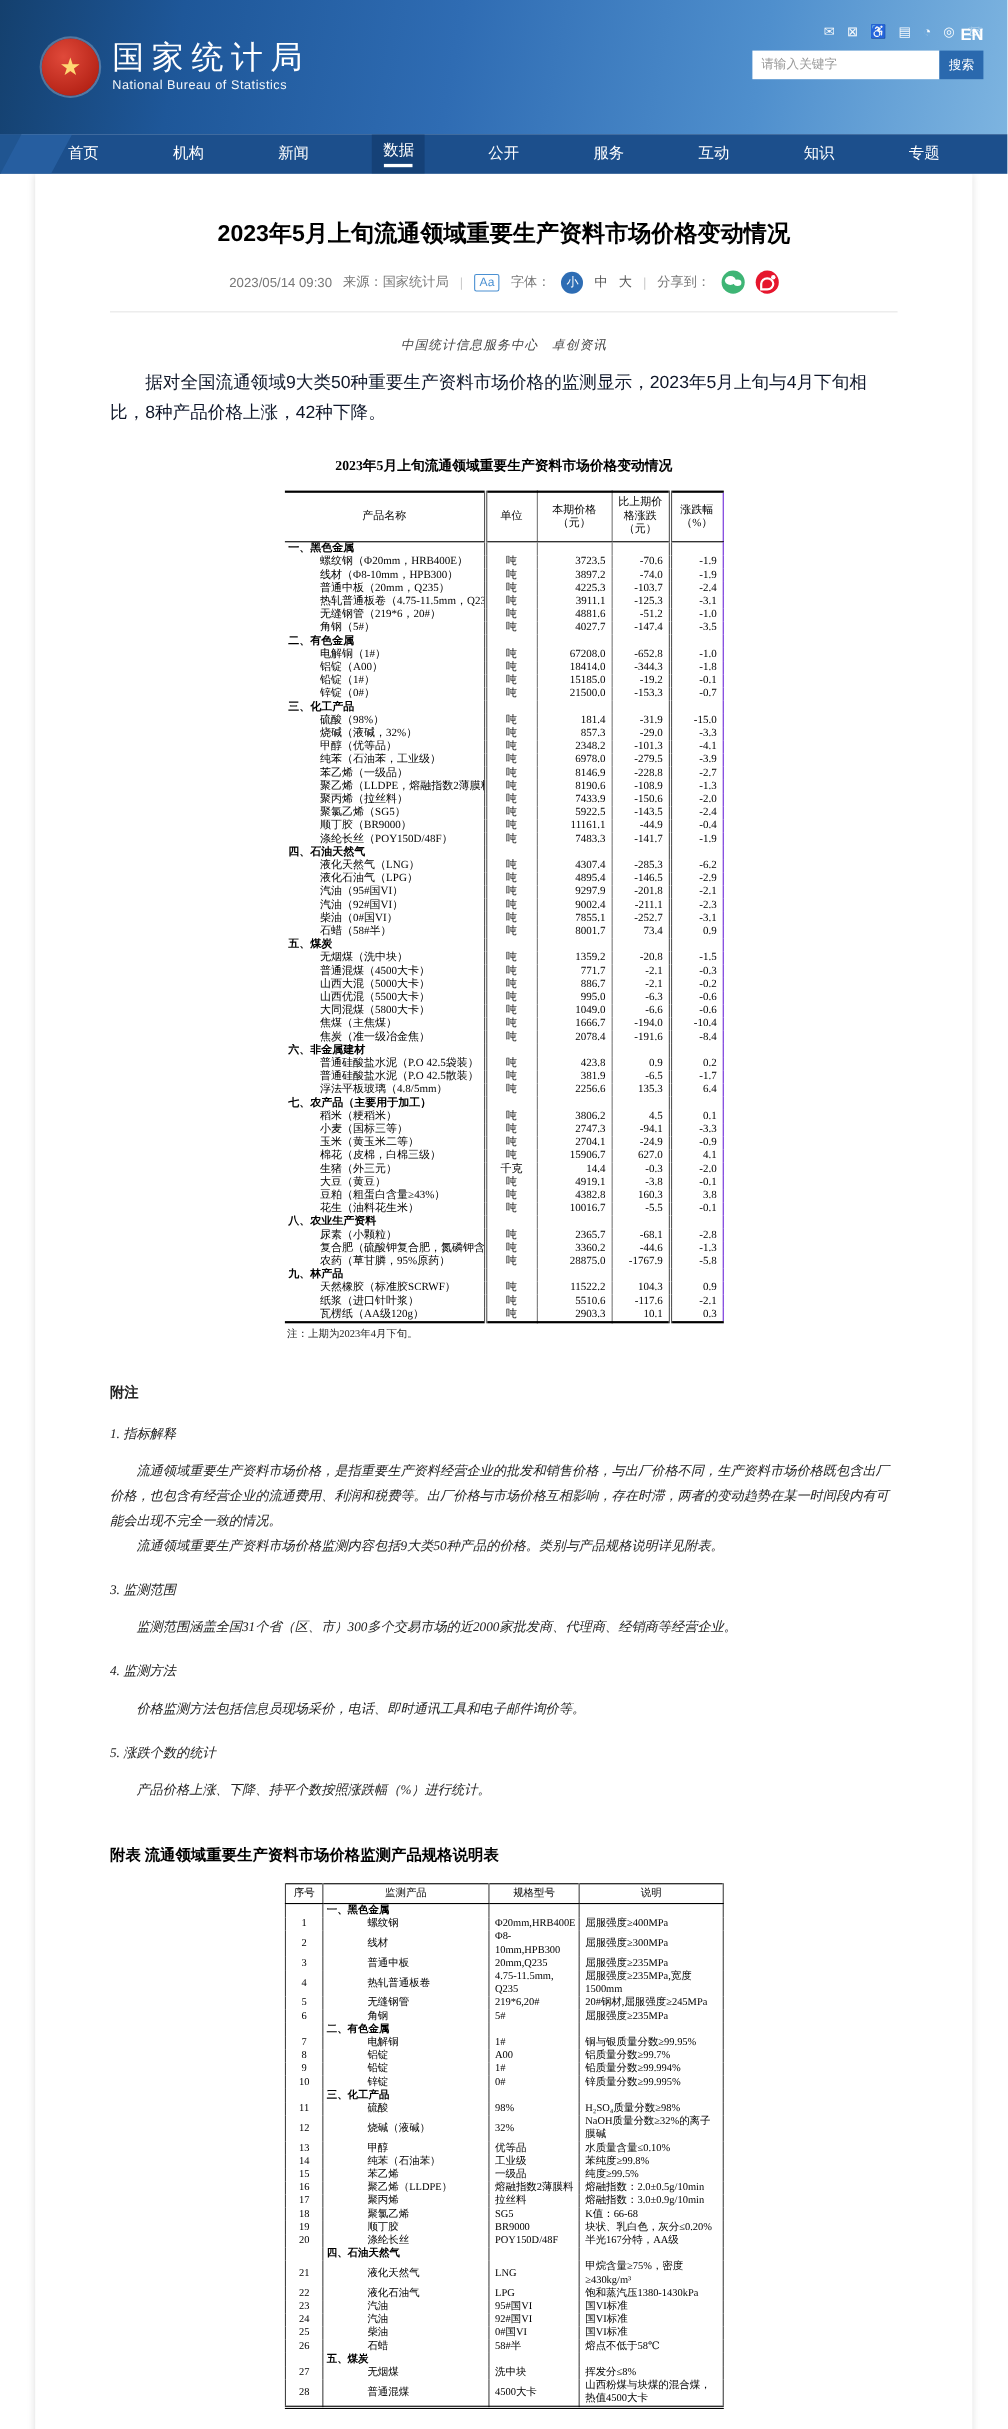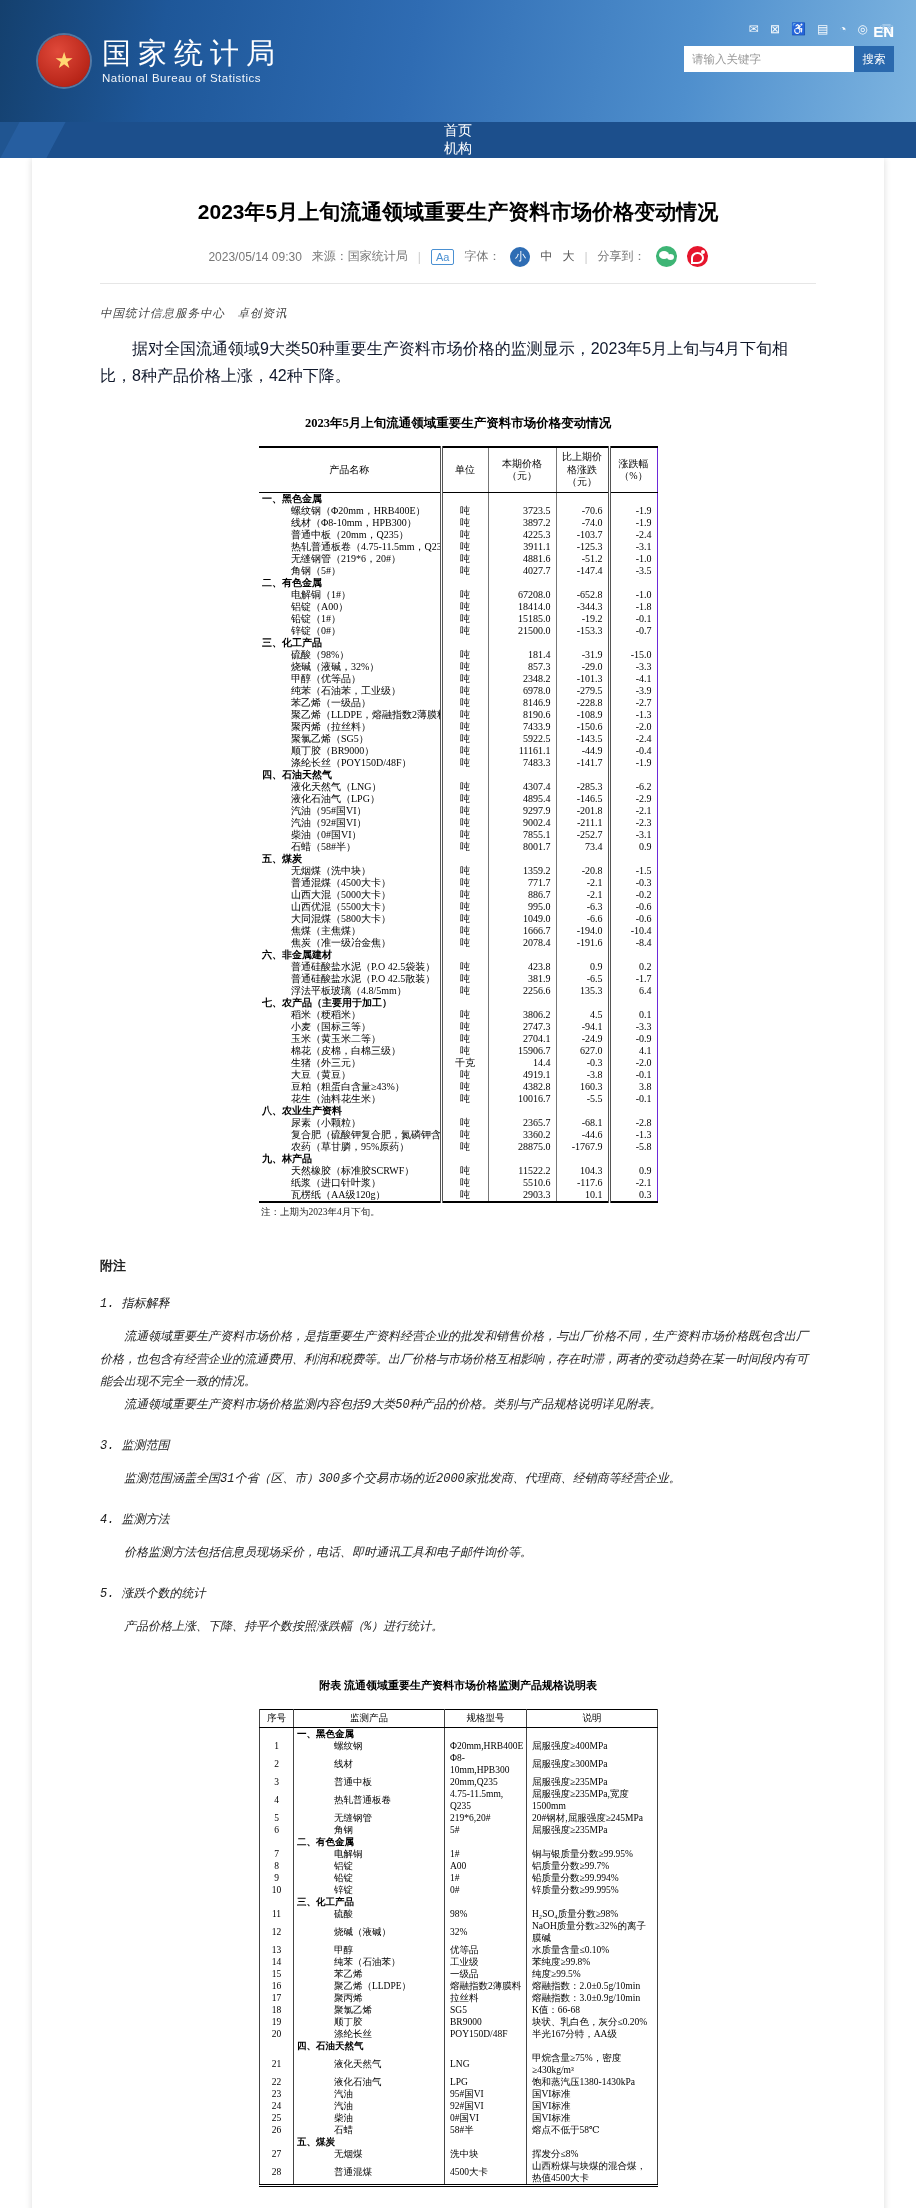--- a/index.html
+++ b/index.html
@@ -16,66 +16,66 @@
   .util-icon{font-size:12px;line-height:14px;cursor:pointer;opacity:.95;}
   .lang{color:#fff;font-size:15px;font-weight:bold;margin-left:3px;cursor:pointer;}
   .search{margin-top:10px;display:flex;}
   .search input{flex:1;height:26px;border:none;outline:none;padding:0 8px;font-size:11.5px;color:#333;background:#fff;}
   .search input::placeholder{color:#999;}
   .search button{width:42px;height:26px;border:none;background:#2a69ae;color:#fff;font-size:11.5px;cursor:pointer;}
   
   .nav{height:36px;background:#1c4f8c;display:flex;align-items:stretch;position:relative;overflow:hidden;}
   .nav-deco{position:absolute;left:-14px;top:0;width:70px;height:36px;background:#2f6cb0;transform:skewX(-28deg);opacity:.55;}
   .nav-deco2{position:absolute;left:-30px;top:0;width:40px;height:36px;background:#0f3a6b;transform:skewX(-28deg);}
-  .nav-items{display:flex;width:100%;justify-content:space-around;padding:0 28px;z-index:1;flex-direction:column;}
+  .nav-items{display:flex;width:100%;justify-content:space-around;padding:0 28px;z-index:1;}
   .nav-item{color:#fff;font-size:14px;display:flex;flex-direction:column;align-items:center;justify-content:center;padding:0 10px;cursor:pointer;text-decoration:none;}
   .nav-item.active{background:rgba(10,40,80,.35);}
   .nav-item .bar{display:none;width:26px;height:3px;background:#fff;margin-top:3px;}
   .nav-item.active .bar{display:block;}
   
   .card{margin:0 32px;background:#fff;box-shadow:0 0 7px rgba(0,0,0,.14);padding:34px 68px 30px 68px;}
   h1.title{font-size:21px;text-align:center;margin:6px 0 20px 0;color:#000;font-family:"Liberation Sans",sans-serif;}
   .meta{display:flex;align-items:center;justify-content:center;gap:10px;font-size:12px;color:#777;padding-bottom:16px;border-bottom:1px solid #e6e6e6;}
   .meta .sep{color:#ccc;}
   .aa-box{border:1px solid #4a90d2;color:#4a90d2;font-size:11px;padding:1px 4px;border-radius:2px;cursor:pointer;}
   .fs-small{width:20px;height:20px;border-radius:50%;background:#2e6db4;color:#fff;font-size:11px;display:inline-flex;align-items:center;justify-content:center;cursor:pointer;}
   .fs-plain{color:#555;cursor:pointer;}
   .share-ic{width:21px;height:21px;border-radius:50%;position:relative;display:inline-block;cursor:pointer;}
   .ic-wechat{background:#3eb575;}
   .ic-wechat::before{content:"";position:absolute;left:3px;top:5px;width:10px;height:8px;background:#fff;border-radius:50%;}
   .ic-wechat::after{content:"";position:absolute;right:3px;top:8px;width:7px;height:6px;background:#fff;border-radius:50%;}
   .ic-weibo{background:#e6162d;}
   .ic-weibo::before{content:"";position:absolute;left:4px;top:6px;width:9px;height:8px;border:2px solid #fff;border-radius:50% 50% 50% 0;}
   .ic-weibo::after{content:"";position:absolute;right:3px;top:4px;width:4px;height:4px;background:#fff;border-radius:50%;}
   
-  .byline{font-family:Liberation Serif, serif;font-style:italic;font-size:11.5px;color:#444;margin:22px 0 14px 0;letter-spacing:1px;}
+  .byline{text-align:center;font-family:Liberation Serif, serif;font-style:italic;font-size:11.5px;color:#444;margin:22px 0 14px 0;letter-spacing:1px;}
   .intro{font-family:Liberation Sans, sans-serif;font-size:16px;line-height:1.7;text-indent:2em;margin:0;color:#0f172a;}
   
   .tblwrap{width:398px;margin:26px auto 0 auto;}
   .tbl-title{font-size:12.5px;font-weight:bold;text-align:center;margin-bottom:14px;font-family:"Liberation Serif","DejaVu Serif",serif;color:#000;}
   table.t1{border-collapse:collapse;width:398px;font-family:"Liberation Serif","DejaVu Serif",serif;font-size:10px;color:#000;border-top:2px solid #000;border-bottom:2px solid #000;table-layout:fixed;}
   .t1 th{font-weight:normal;text-align:center;border-bottom:1.5px solid #000;padding:3px 1px;line-height:1.25;}
   .t1 td{padding:0 0;line-height:12px;height:12px;white-space:nowrap;overflow:hidden;}
   .t1 th.cu,.t1 td.cu{border-left:3px double #555;}
   .t1 th.cp,.t1 td.cp{border-left:1px solid #777;}
   .t1 th.cc,.t1 td.cc{border-left:1px solid #777;margin-top:20px;}
   .t1 th.cg,.t1 td.cg{border-left:3px double #555;border-right:1px solid #6d28d9;}
   .t1 td.name{padding-left:32px;text-align:left;}
   .t1 tr.sec td.name{padding-left:3px;font-weight:bold;}
   .t1 td.cu{text-align:center;}
   .t1 td.num{text-align:right;padding-right:5px;}
   .t1-note{font-family:"Liberation Serif","DejaVu Serif",serif;font-size:9.5px;color:#222;margin-top:3px;padding-left:2px;}
   
-  .notes{margin-top:38px;font-family:Liberation Mono, monospace;}
+  .notes{margin-top:38px;font-family:Liberation Serif, serif;}
   .notes-head{font-size:13px;font-weight:bold;color:#222;margin-bottom:18px;}
   .note-head{font-style:italic;font-size:12px;color:#222;margin:20px 0 14px 0;}
   .note-body{font-style:italic;font-size:12px;color:#222;line-height:1.9;text-indent:2em;margin:0;}
   
   .tbl2wrap{width:398px;margin:34px auto 0 auto;}
-  .tbl2-title{font-size:11px;font-weight:bold;text-align:center;margin:40px 0 16px 0;font-family:"Liberation Serif","DejaVu Serif",serif;color:#000;}
+  .tbl2-title{font-size:14px;font-weight:bold;text-align:left;margin:40px 0 16px 0;font-family:"Liberation Serif","DejaVu Serif",serif;color:#000;}
   table.t2{border-collapse:collapse;width:398px;font-family:"Liberation Serif","DejaVu Serif",serif;font-size:9.5px;color:#000;border-top:1.5px solid #000;border-bottom:3px double #000;table-layout:fixed;}
   .t2 th{font-weight:normal;text-align:center;border-bottom:1.5px solid #000;padding:2px 1px;}
   .t2 th,.t2 td{border-left:1px solid #444;border-right:1px solid #444;}
   .t2 td{padding:0 2px;line-height:12px;vertical-align:middle;}
   .t2 td.no{text-align:center;}
   .t2 td.prod{padding-left:40px;}
   .t2 tr.sec td.prod{padding-left:3px;font-weight:bold;}
   .t2 td.spec,.t2 td.desc{padding-left:5px;}
 </style>
 </head>

